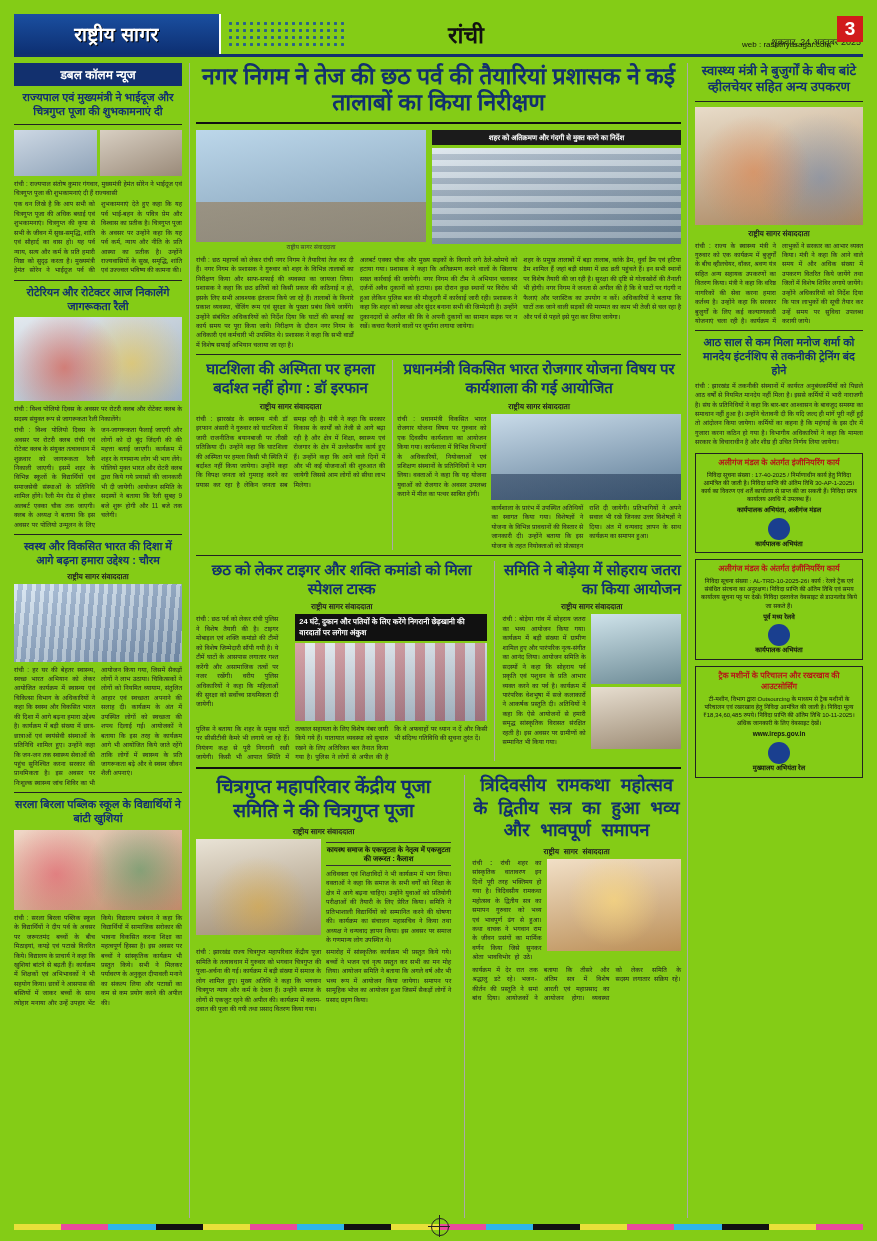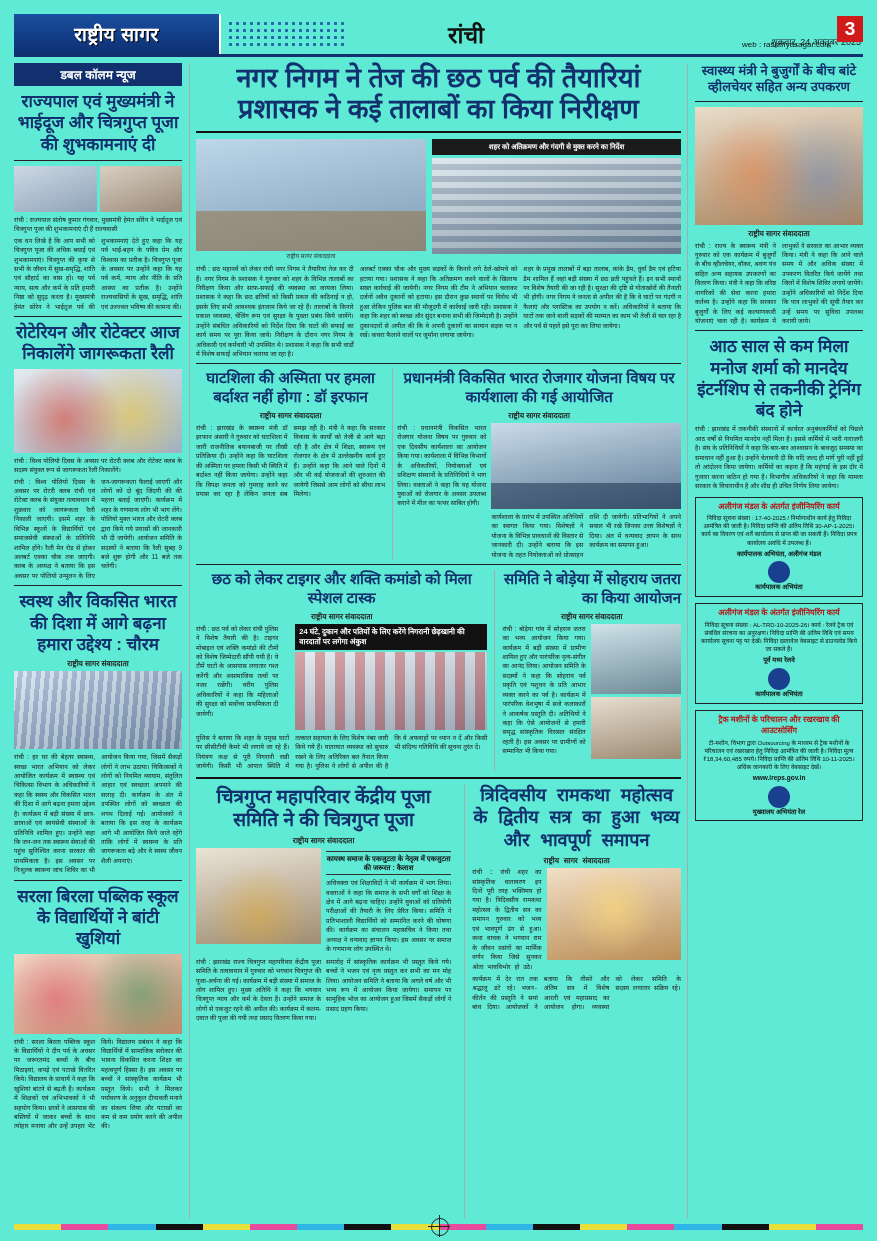--- a/index.html
+++ b/index.html
@@ -1,16 +1,16 @@
 <!DOCTYPE html>
 <html><head>
 <meta charset="utf-8">
 <style>
   html,body{margin:0;padding:0;background:#b9b9b9;font-family:"Liberation Sans",sans-serif;}
-  #page{width:877px;height:1241px;background:#5eead4;position:relative;overflow:hidden;box-sizing:border-box;padding:14px 14px 10px 14px;}
+  #page{width:877px;height:1241px;background:#84cc16;position:relative;overflow:hidden;box-sizing:border-box;padding:14px 14px 10px 14px;}
 
   
   .masthead{display:flex;align-items:stretch;height:40px;border-bottom:3px solid #12306e;}
   .mh-left{width:205px;background:linear-gradient(180deg,#1a4fa0,#0d2f72);display:flex;align-items:center;justify-content:center;}
   .mh-left .logo{color:#fff;font-weight:bold;font-size:19px;letter-spacing:.5px;text-shadow:1px 1px 0 #000;}
   .mh-mid{flex:1;position:relative;display:flex;align-items:center;justify-content:center;border-left:2px solid #fff;}
   .mh-mid .city{font-size:23px;font-weight:bold;color:#111;}
   .dots{position:absolute;left:6px;top:6px;width:120px;height:28px;
         background-image:radial-gradient(#1a4fa0 1.4px, transparent 1.5px);
         background-size:7px 7px;opacity:.85;}
@@ -25,23 +25,23 @@
   .body{display:flex;gap:7px;margin-top:6px;height:1155px;}
   .col{display:flex;flex-direction:column;}
   .c1{width:168px;}
   .c2{flex:1;}
   .c3{width:168px;}
 
   .rule{border-top:1px solid #222;margin:5px 0;}
 
   .tagbar{background:#12306e;color:#fff;text-align:center;font-size:12px;font-weight:bold;padding:3px 0;margin-bottom:5px;}
   .hl{font-weight:bold;color:#111;line-height:1.25;}
-  .hl-sm{font-size:17px;}
+  .hl-sm{font-size:11px;}
   .hl-md{font-size:15px;}
-  .hl-lg{font-size:27px;}
+  .hl-lg{font-size:23px;}
   .hl-blue{color:#12306e;}
   .byline{font-size:7.5px;color:#222;text-align:center;margin:3px 0;font-weight:bold;}
   .body-txt{font-size:6.3px;line-height:1.5;color:#222;text-align:justify;}
   .photo{width:100%;background:#9fb4c7;position:relative;overflow:hidden;}
   .photo .shade{position:absolute;inset:0;}
   .cap{font-size:6px;color:#333;text-align:center;margin-top:1px;}
 
   .cols2{column-count:2;column-gap:6px;}
   .cols3{column-count:3;column-gap:6px;}
 

